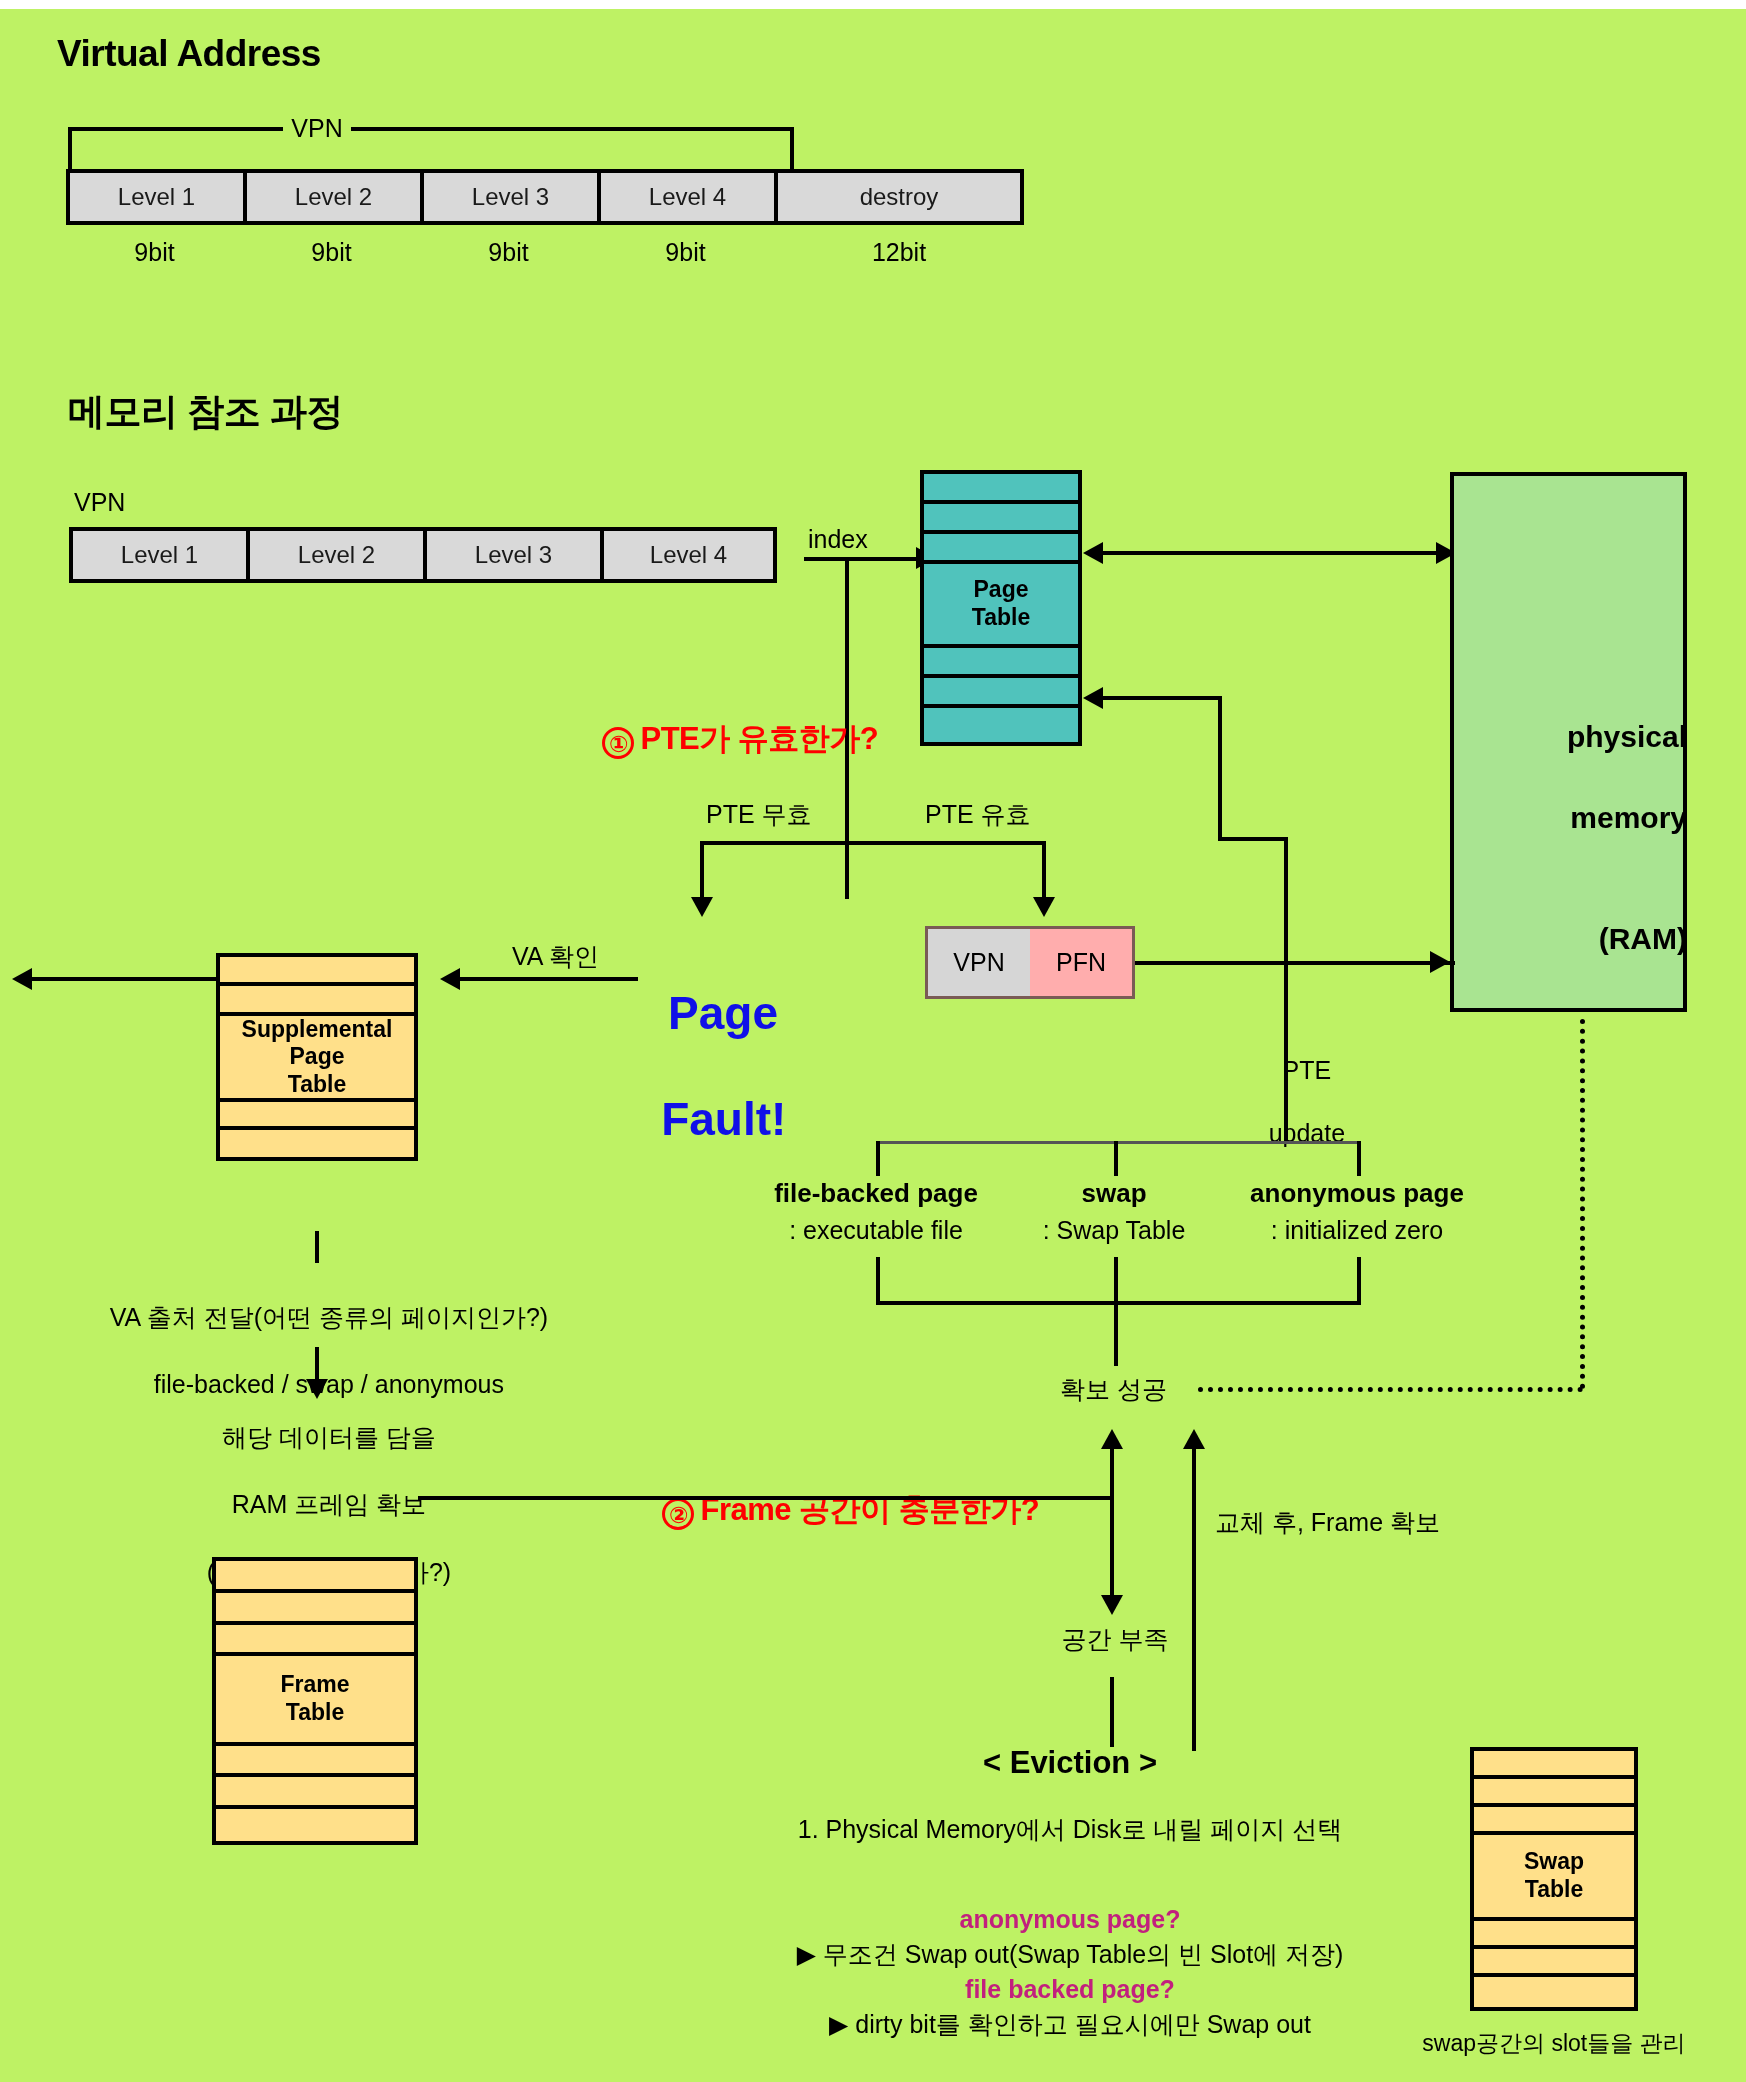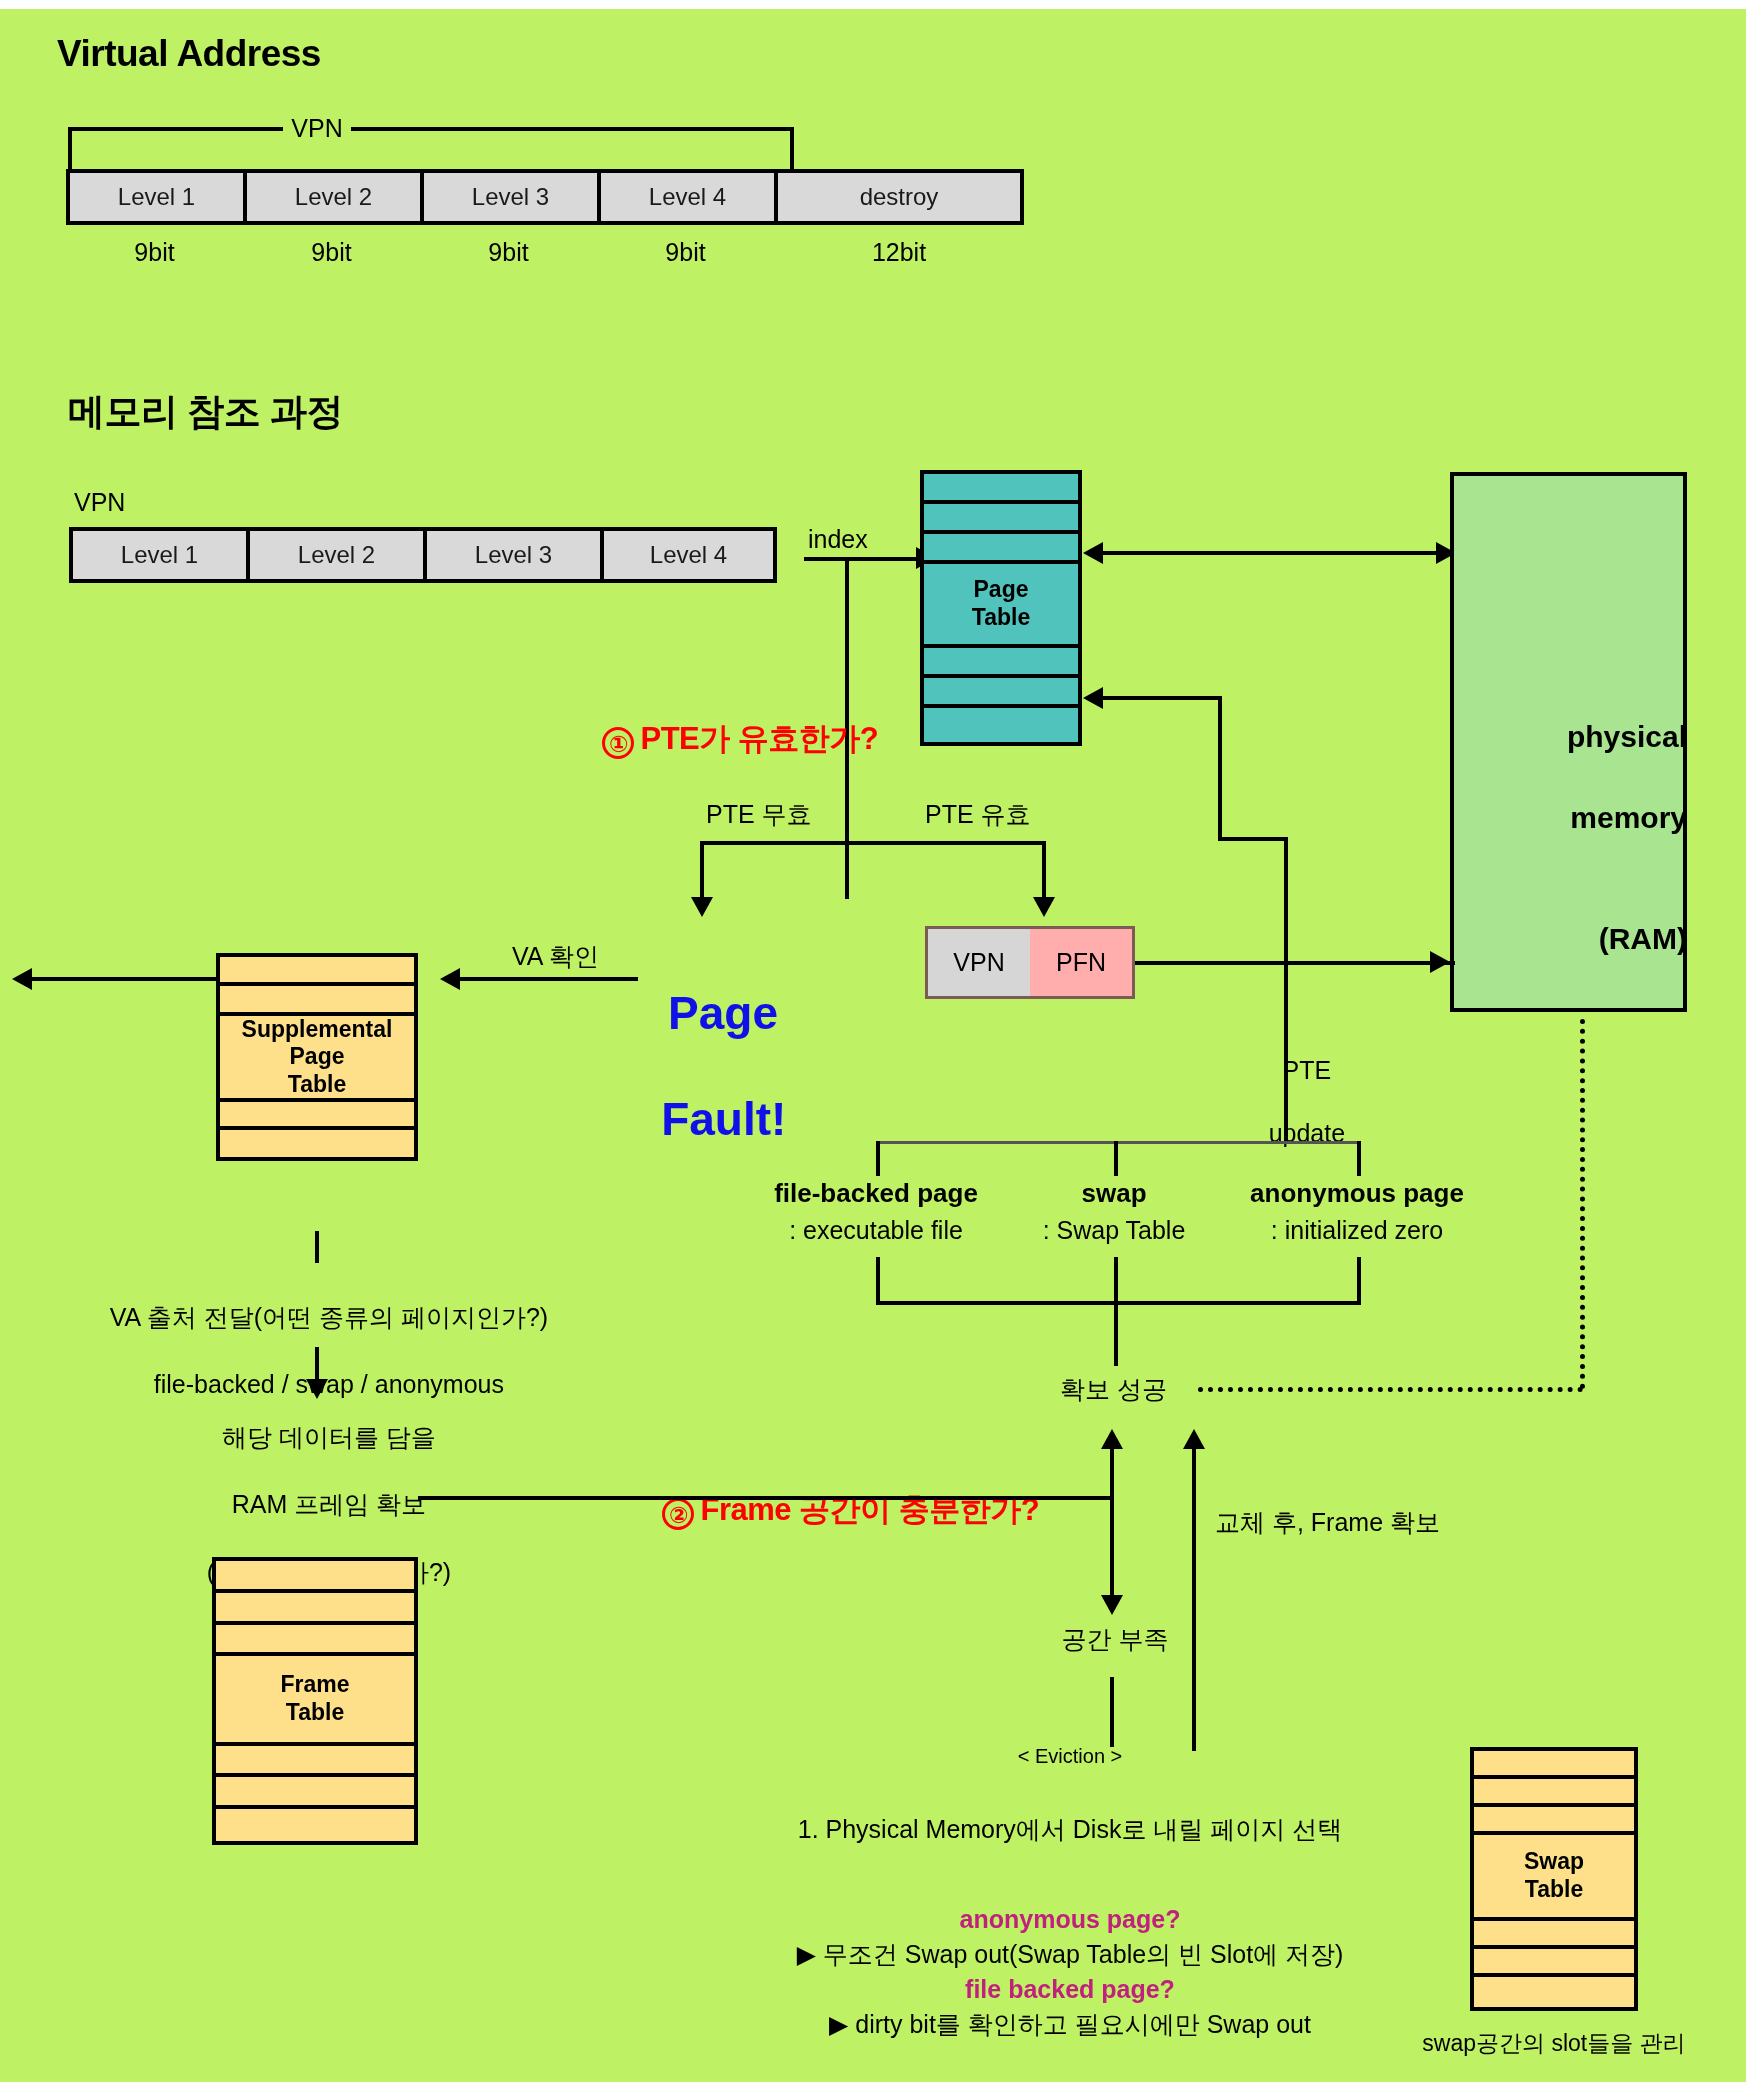--- a/index.html
+++ b/index.html
@@ -102,21 +102,21 @@
     width:32px;height:32px;line-height:29px;
     border:3px solid #ff0000;border-radius:50%;
     text-align:center;font-size:23px;font-weight:bold;
     color:#ff0000;vertical-align:-3px;margin-right:6px;
     box-sizing:border-box;
   }
   .pagefault{
     color:#1010e8;font-weight:bold;font-size:46px;line-height:1.15;text-align:center;
   }
   .magenta{color:#c2207e;font-weight:bold;}
-  .evict-title{font-size:20px;font-weight:normal;}
+  .evict-title{font-size:31px;font-weight:bold;}
   .evict-line{font-size:25px;}
   .bigbold{font-weight:bold;font-size:27px;text-align:right;}
 </style>
 </head>
 <body>
 
 <div id="page">
 
   <div class="t heading" style="left:57px;top:22px;">Virtual Address</div>
 

